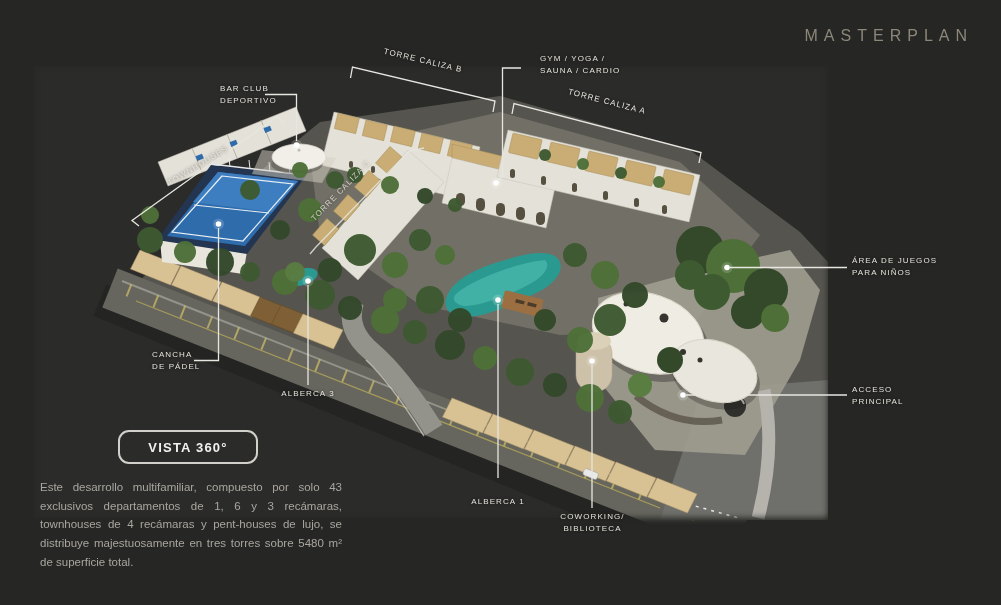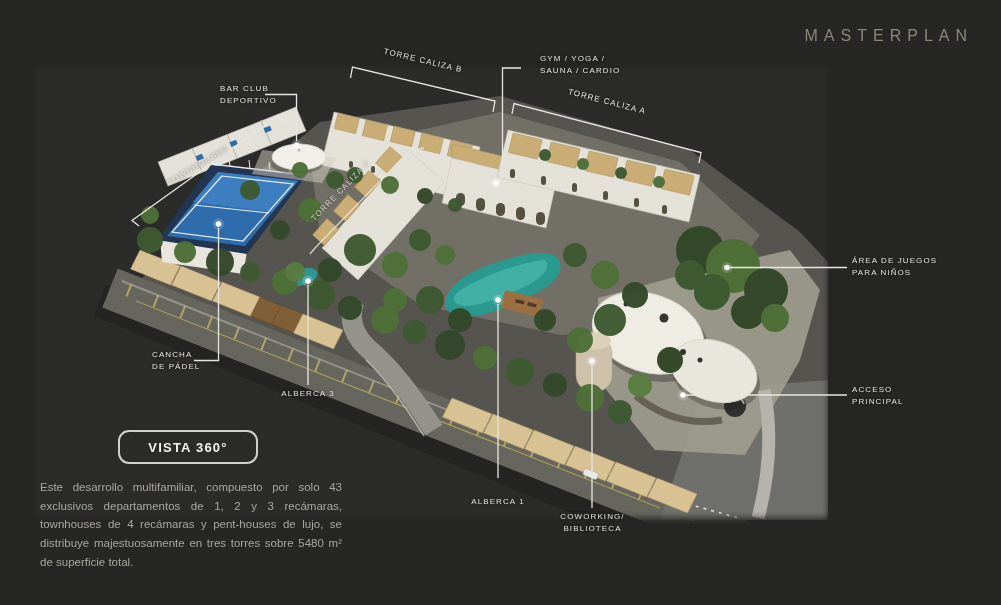--- a/index.html
+++ b/index.html
@@ -316,15 +316,15 @@
   <div class="lbl c" style="left:458px;top:496px;width:80px">ALBERCA 1</div>
   <div class="lbl c" style="left:550px;top:511px;width:85px">COWORKING/
 BIBLIOTECA</div>
   <div class="lbl" style="left:852px;top:255px">ÁREA DE JUEGOS
 PARA NIÑOS</div>
   <div class="lbl" style="left:852px;top:384px">ACCESO
 PRINCIPAL</div>
 
   <h1 id="title">MASTERPLAN</h1>
   <button id="vista">VISTA 360°</button>
-  <p id="desc">Este desarrollo multifamiliar, compuesto por solo 43 exclusivos departamentos de 1, 2 y 3 recámaras, townhouses de 4 recámaras y pent-houses de lujo, se distribuye majestuosamente en tres torres sobre 5480 m² de superficie total.</p>
+  <p id="desc">Este desarrollo multifamiliar, compuesto por solo 43 exclusivos departamentos de 1, 6 y 3 recámaras, townhouses de 4 recámaras y pent-houses de lujo, se distribuye majestuosamente en tres torres sobre 5480 m² de superficie total.</p>
 
 </div>
 
 </body></html>

